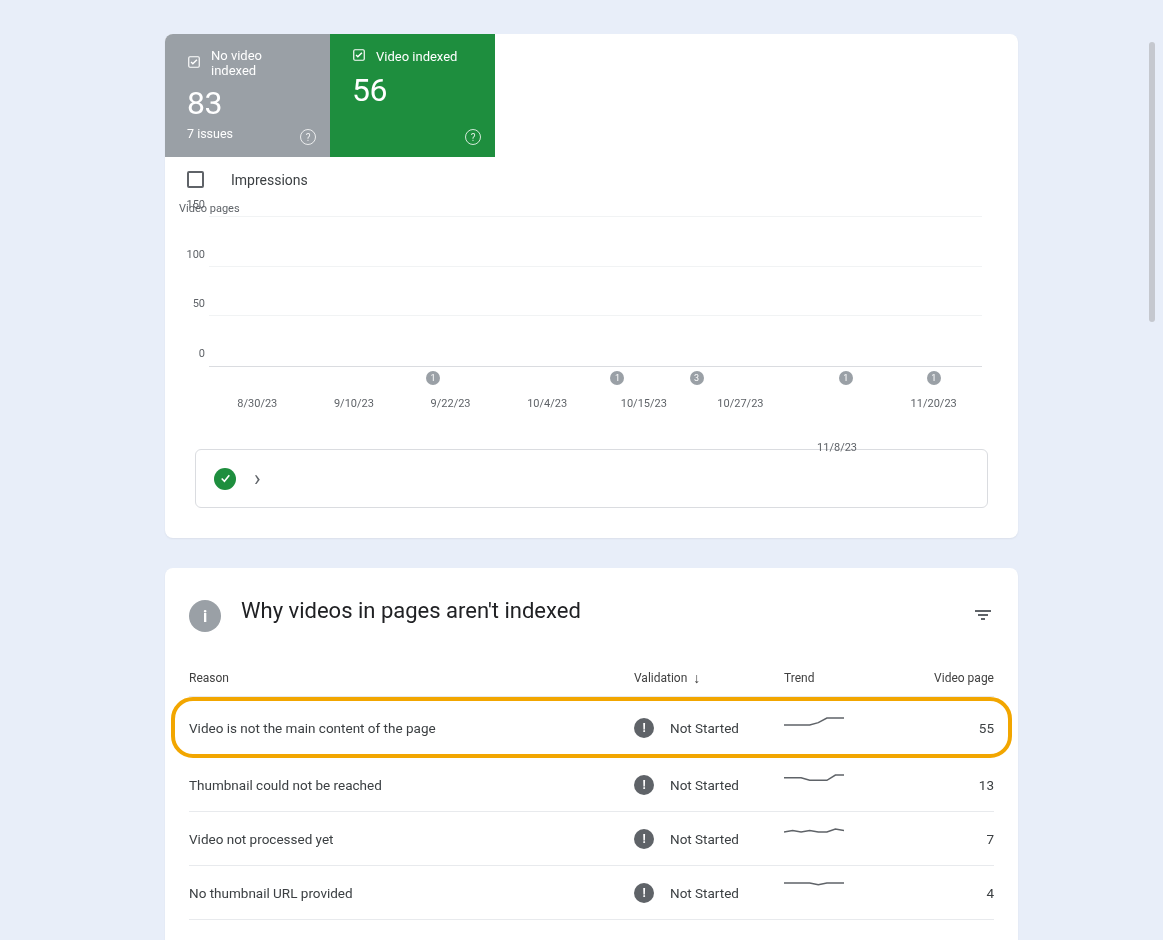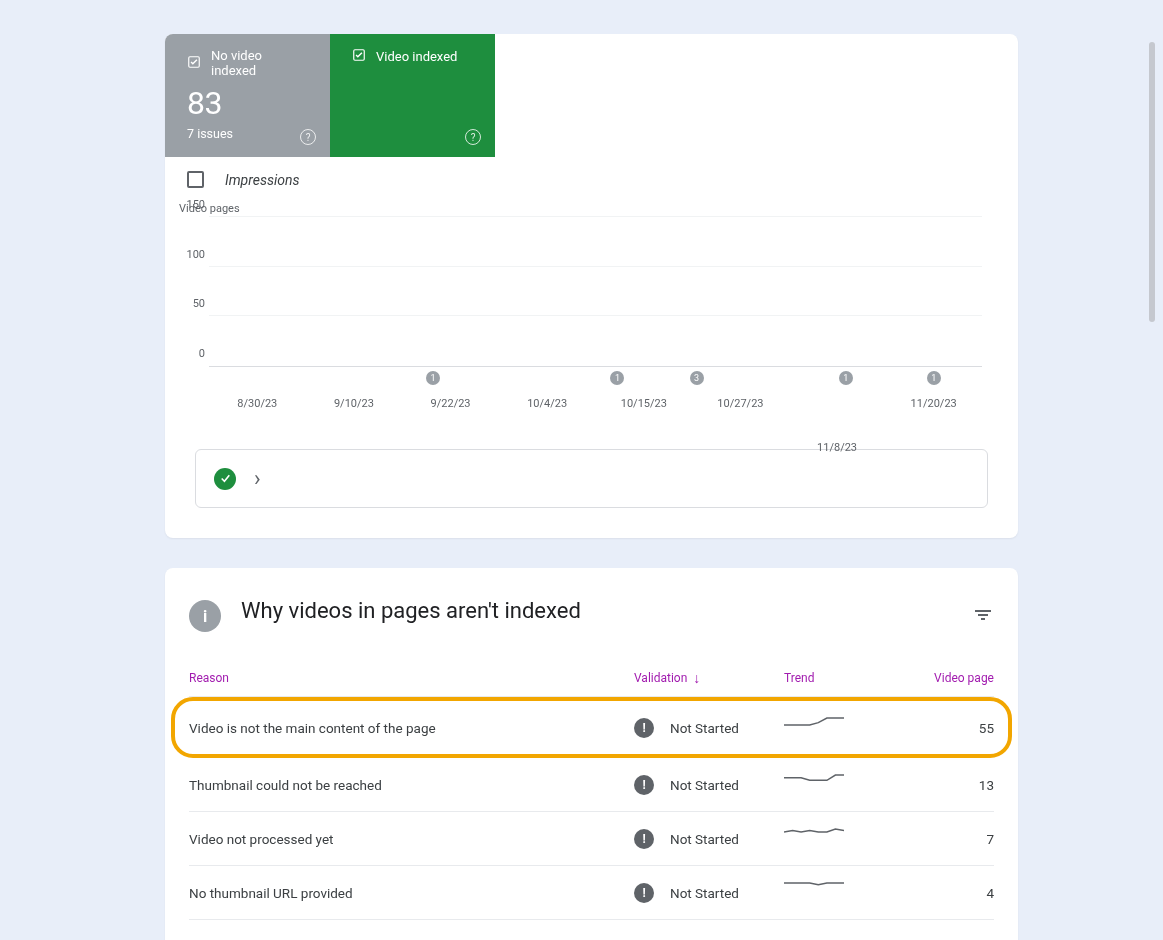--- a/index.html
+++ b/index.html
@@ -57,23 +57,22 @@
     .stat-tile .help {
       position: absolute; right: 14px; bottom: 12px;
       width: 16px; height: 16px;
       border: 1.3px solid rgba(255,255,255,0.8);
       border-radius: 50%;
       display: flex; align-items: center; justify-content: center;
       font-size: 10px; color: rgba(255,255,255,0.85);
     }
     
     .impressions-row {
-      display: flex; align-items: center; gap: 21px;
+      display: flex; align-items: center; gap: 27px;
       padding: 14px 0 10px 22px;
-      font-style: italic;
     }
     .imp-checkbox {
       width: 17px; height: 17px; border: 2px solid #5f6368;
       border-radius: 2px;
     }
     .impressions-row span { font-size: 14px; color: #3c4043; }
     
     .chart-area {
       position: relative;
       padding: 0 36px 0 12px;
@@ -152,21 +151,21 @@
     .filter-btn { margin-left:auto; margin-top:6px; width:22px; height:22px;
       display:flex; flex-direction:column; align-items:center; justify-content:center; gap:2px;
       cursor:pointer;
     }
     .filter-btn .fl { background:#5f6368; height:2px; }
     .filter-btn .fl1{width:16px;} .filter-btn .fl2{width:10px;} .filter-btn .fl3{width:4px;}
     
     .tbl { padding: 0 24px 0 24px; }
     .tbl-head {
       display:flex; align-items:center;
-      font-size:12px; color:#a21caf;
+      font-size:12px; color:#404040;
       padding: 20px 0 10px 0;
       border-bottom: 1px solid #e8eaed;
     }
     .col-reason{flex: 1 1 auto;}
     .col-valid{width:150px; display:flex; align-items:center; gap:6px;}
     .col-trend{width:136px;}
     .col-count{width:74px; text-align:right;}
     .sort-arrow{font-size:14px;}
     .tbl-row{
       display:flex; align-items:center;
@@ -217,20 +216,21 @@
       <div class="stat-tile green">
         <div class="check-row">
           <span>
             <svg viewBox="0 0 24 24">
                 <rect x="3" y="3" width="18" height="18" rx="2" fill="none" stroke="white" stroke-width="2"></rect>
                 <path d="M7 12l3 3 7-7" fill="none" stroke="white" stroke-width="2.5"></path>
               </svg>
           </span>
           <span>Video indexed</span>
         </div>
+        <div class="big">56</div>
         <div class="help">?</div>
       </div>
     </div>
 
     <div class="impressions-row">
       <div class="imp-checkbox"></div>
       <span>Impressions</span>
     </div>
 
     <div class="chart-area">

